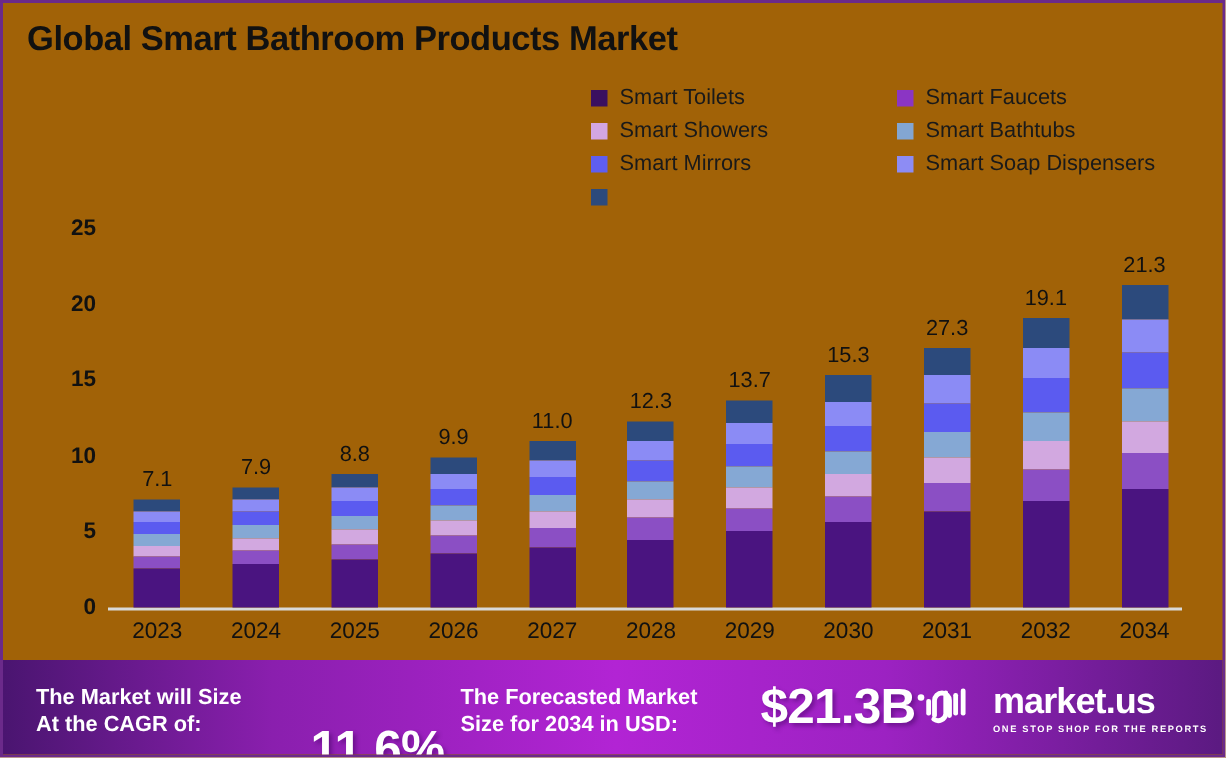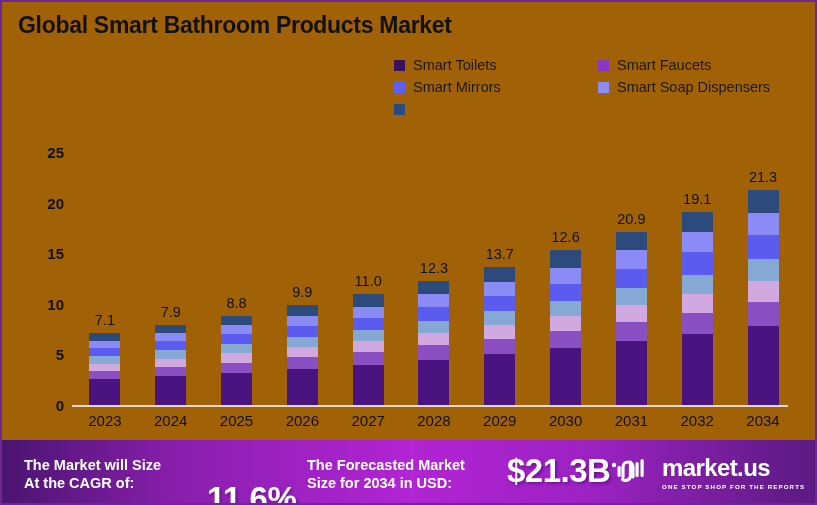--- a/index.html
+++ b/index.html
@@ -126,20 +126,30 @@
             <span class="legend-swatch" style="background: rgb(58, 16, 96);"></span>
             <span class="legend-label">Smart Toilets</span>
           </div>
           <div class="legend-item col2">
             <span class="legend-swatch" style="background: rgb(139, 53, 196);"></span>
             <span class="legend-label">Smart Faucets</span>
           </div>
         </div>
         <div class="legend-row">
           <div class="legend-item col1">
+            <span class="legend-swatch" style="background: rgb(211, 166, 227);"></span>
+            <span class="legend-label">Smart Showers</span>
+          </div>
+          <div class="legend-item col2">
+            <span class="legend-swatch" style="background: rgb(131, 166, 210);"></span>
+            <span class="legend-label">Smart Bathtubs</span>
+          </div>
+        </div>
+        <div class="legend-row">
+          <div class="legend-item col1">
             <span class="legend-swatch" style="background: rgb(95, 94, 240);"></span>
             <span class="legend-label">Smart Mirrors</span>
           </div>
           <div class="legend-item col2">
             <span class="legend-swatch" style="background: rgb(141, 140, 244);"></span>
             <span class="legend-label">Smart Soap Dispensers</span>
           </div>
         </div>
         <div class="legend-row">
           <div class="legend-item col1">
@@ -238,33 +248,33 @@
           <div class="bar-seg" style="height: 50.566px; background: rgb(74, 20, 128);"></div>
           <div class="bar-seg" style="height: 15.1698px; background: rgb(139, 79, 196);"></div>
           <div class="bar-seg" style="height: 14.1585px; background: rgb(210, 168, 224);"></div>
           <div class="bar-seg" style="height: 14.1585px; background: rgb(133, 168, 212);"></div>
           <div class="bar-seg" style="height: 15.1698px; background: rgb(91, 91, 240);"></div>
           <div class="bar-seg" style="height: 14.1585px; background: rgb(139, 139, 245);"></div>
           <div class="bar-seg" style="height: 15.1698px; background: rgb(44, 74, 124);"></div>
         </div>
       </div>
       <div class="bar-slot">
-        <div class="bar-total">12.6</div>
+        <div class="bar-total">15.3</div>
         <div class="bar-stack">
           <div class="bar-seg" style="height: 56.634px; background: rgb(74, 20, 128);"></div>
           <div class="bar-seg" style="height: 17.1925px; background: rgb(139, 79, 196);"></div>
           <div class="bar-seg" style="height: 15.1698px; background: rgb(210, 168, 224);"></div>
           <div class="bar-seg" style="height: 15.1698px; background: rgb(133, 168, 212);"></div>
           <div class="bar-seg" style="height: 17.1925px; background: rgb(91, 91, 240);"></div>
           <div class="bar-seg" style="height: 16.1811px; background: rgb(139, 139, 245);"></div>
           <div class="bar-seg" style="height: 17.1925px; background: rgb(44, 74, 124);"></div>
         </div>
       </div>
       <div class="bar-slot">
-        <div class="bar-total">20.9</div>
+        <div class="bar-total">27.3</div>
         <div class="bar-stack">
           <div class="bar-seg" style="height: 63.7132px; background: rgb(74, 20, 128);"></div>
           <div class="bar-seg" style="height: 19.2151px; background: rgb(139, 79, 196);"></div>
           <div class="bar-seg" style="height: 17.1925px; background: rgb(210, 168, 224);"></div>
           <div class="bar-seg" style="height: 17.1925px; background: rgb(133, 168, 212);"></div>
           <div class="bar-seg" style="height: 19.2151px; background: rgb(91, 91, 240);"></div>
           <div class="bar-seg" style="height: 18.2038px; background: rgb(139, 139, 245);"></div>
           <div class="bar-seg" style="height: 18.2038px; background: rgb(44, 74, 124);"></div>
         </div>
       </div>

